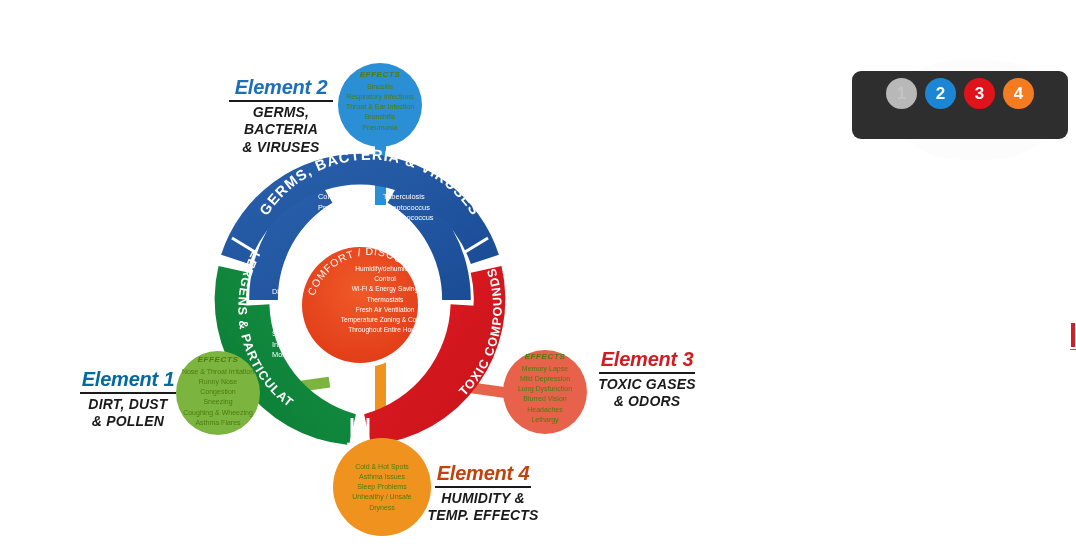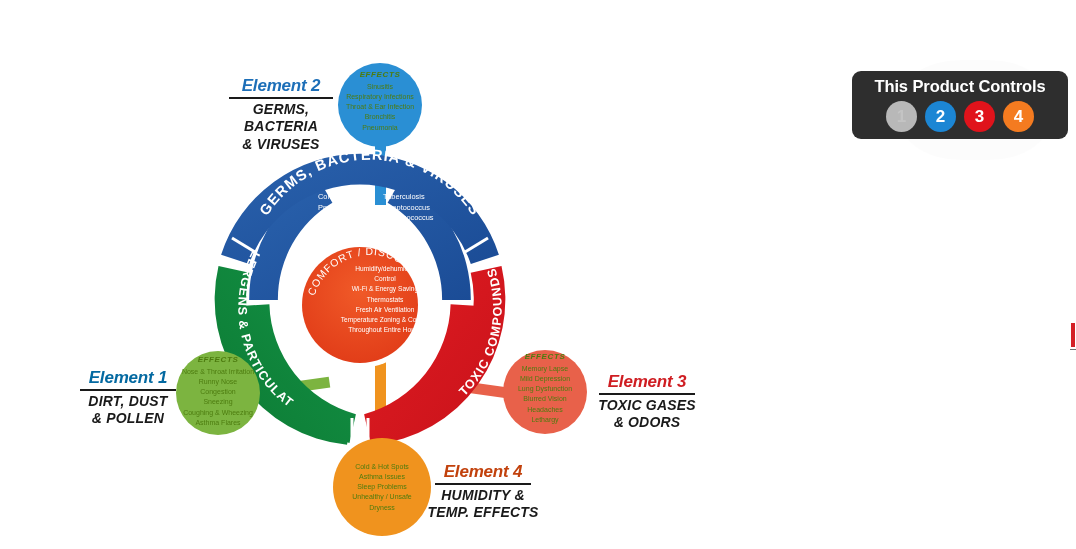--- a/index.html
+++ b/index.html
@@ -89,21 +89,21 @@
 
   
   .element-label {
     position: absolute;
     text-align: center;
     font-style: italic;
     font-weight: bold;
   }
   .element-label .el-title {
     display: block;
-    font-size: 17px;
+    font-size: 20px;
     letter-spacing: -0.2px;
     padding-bottom: 1px;
   }
   .element-label .el-rule {
     display: block;
     height: 1.5px;
     background: #1a1a1a;
     margin: 0 auto 2px auto;
   }
   .element-label .el-sub {
@@ -115,21 +115,21 @@
   }
 
   #label-el2 { left: 214px; top: 76px;  width: 134px; }
   #label-el2 .el-title { color: #1d6fb8; }
   #label-el2 .el-rule  { width: 104px; }
 
   #label-el1 { left: 66px;  top: 368px; width: 124px; }
   #label-el1 .el-title { color: #0369a1; }
   #label-el1 .el-rule  { width: 96px; }
 
-  #label-el3 { left: 585px; top: 372px; width: 124px; }
+  #label-el3 { left: 585px; top: 348px; width: 124px; }
   #label-el3 .el-title { color: #cf1d22; }
   #label-el3 .el-rule  { width: 96px; }
 
   #label-el4 { left: 420px; top: 462px; width: 126px; }
   #label-el4 .el-title { color: #c2410c; }
   #label-el4 .el-rule  { width: 96px; }
 
   
   #control-panel {
     position: absolute;
@@ -332,20 +332,29 @@
     <div>Common Cold</div>
     <div>Pneumonia</div>
     <div>SARS - Influenza</div>
   </div>
   <div class="list-col" id="germs-list-right">
     <div>Tuberculosis</div>
     <div>Streptococcus</div>
     <div>Pneumococcus</div>
   </div>
 
+  <div class="list-col" id="allergens-list">
+    <div>Dirt</div>
+    <div>Mildew</div>
+    <div>Dust</div>
+    <div>Pollen</div>
+    <div>Smoke</div>
+    <div>Insect Debris</div>
+    <div>Mold &amp; Fungi</div>
+  </div>
 
 
   <div id="center-list">
     <span class="ln">Humidify/dehumidify</span>
     <span class="ln">Control</span>
     <span class="ln">Wi-Fi &amp; Energy Saving</span>
     <span class="ln">Thermostats</span>
     <span class="ln">Fresh Air Ventilation</span>
     <span class="ln">Temperature Zoning &amp; Control</span>
     <span class="ln">Throughout Entire House</span>
@@ -412,21 +421,20 @@
 </div>
 
 <div class="element-label" id="label-el4">
   <span class="el-title">Element 4</span>
   <span class="el-rule"></span>
   <span class="el-sub">HUMIDITY &amp;</span>
   <span class="el-sub">TEMP. EFFECTS</span>
 </div>
 
 <div id="control-panel">
-  <div id="control-panel-title">This Product Controls</div>
   <div id="control-dots">
     <div class="ctrl-dot off" style="background: rgb(184, 184, 184);">1</div>
     <div class="ctrl-dot" style="background: rgb(28, 134, 212);">2</div>
     <div class="ctrl-dot" style="background: rgb(224, 19, 27);">3</div>
     <div class="ctrl-dot" style="background: rgb(244, 123, 32);">4</div>
   </div>
 </div>
 
 <div id="edge-artifact"></div>
 <div id="edge-artifact-rule"></div>

